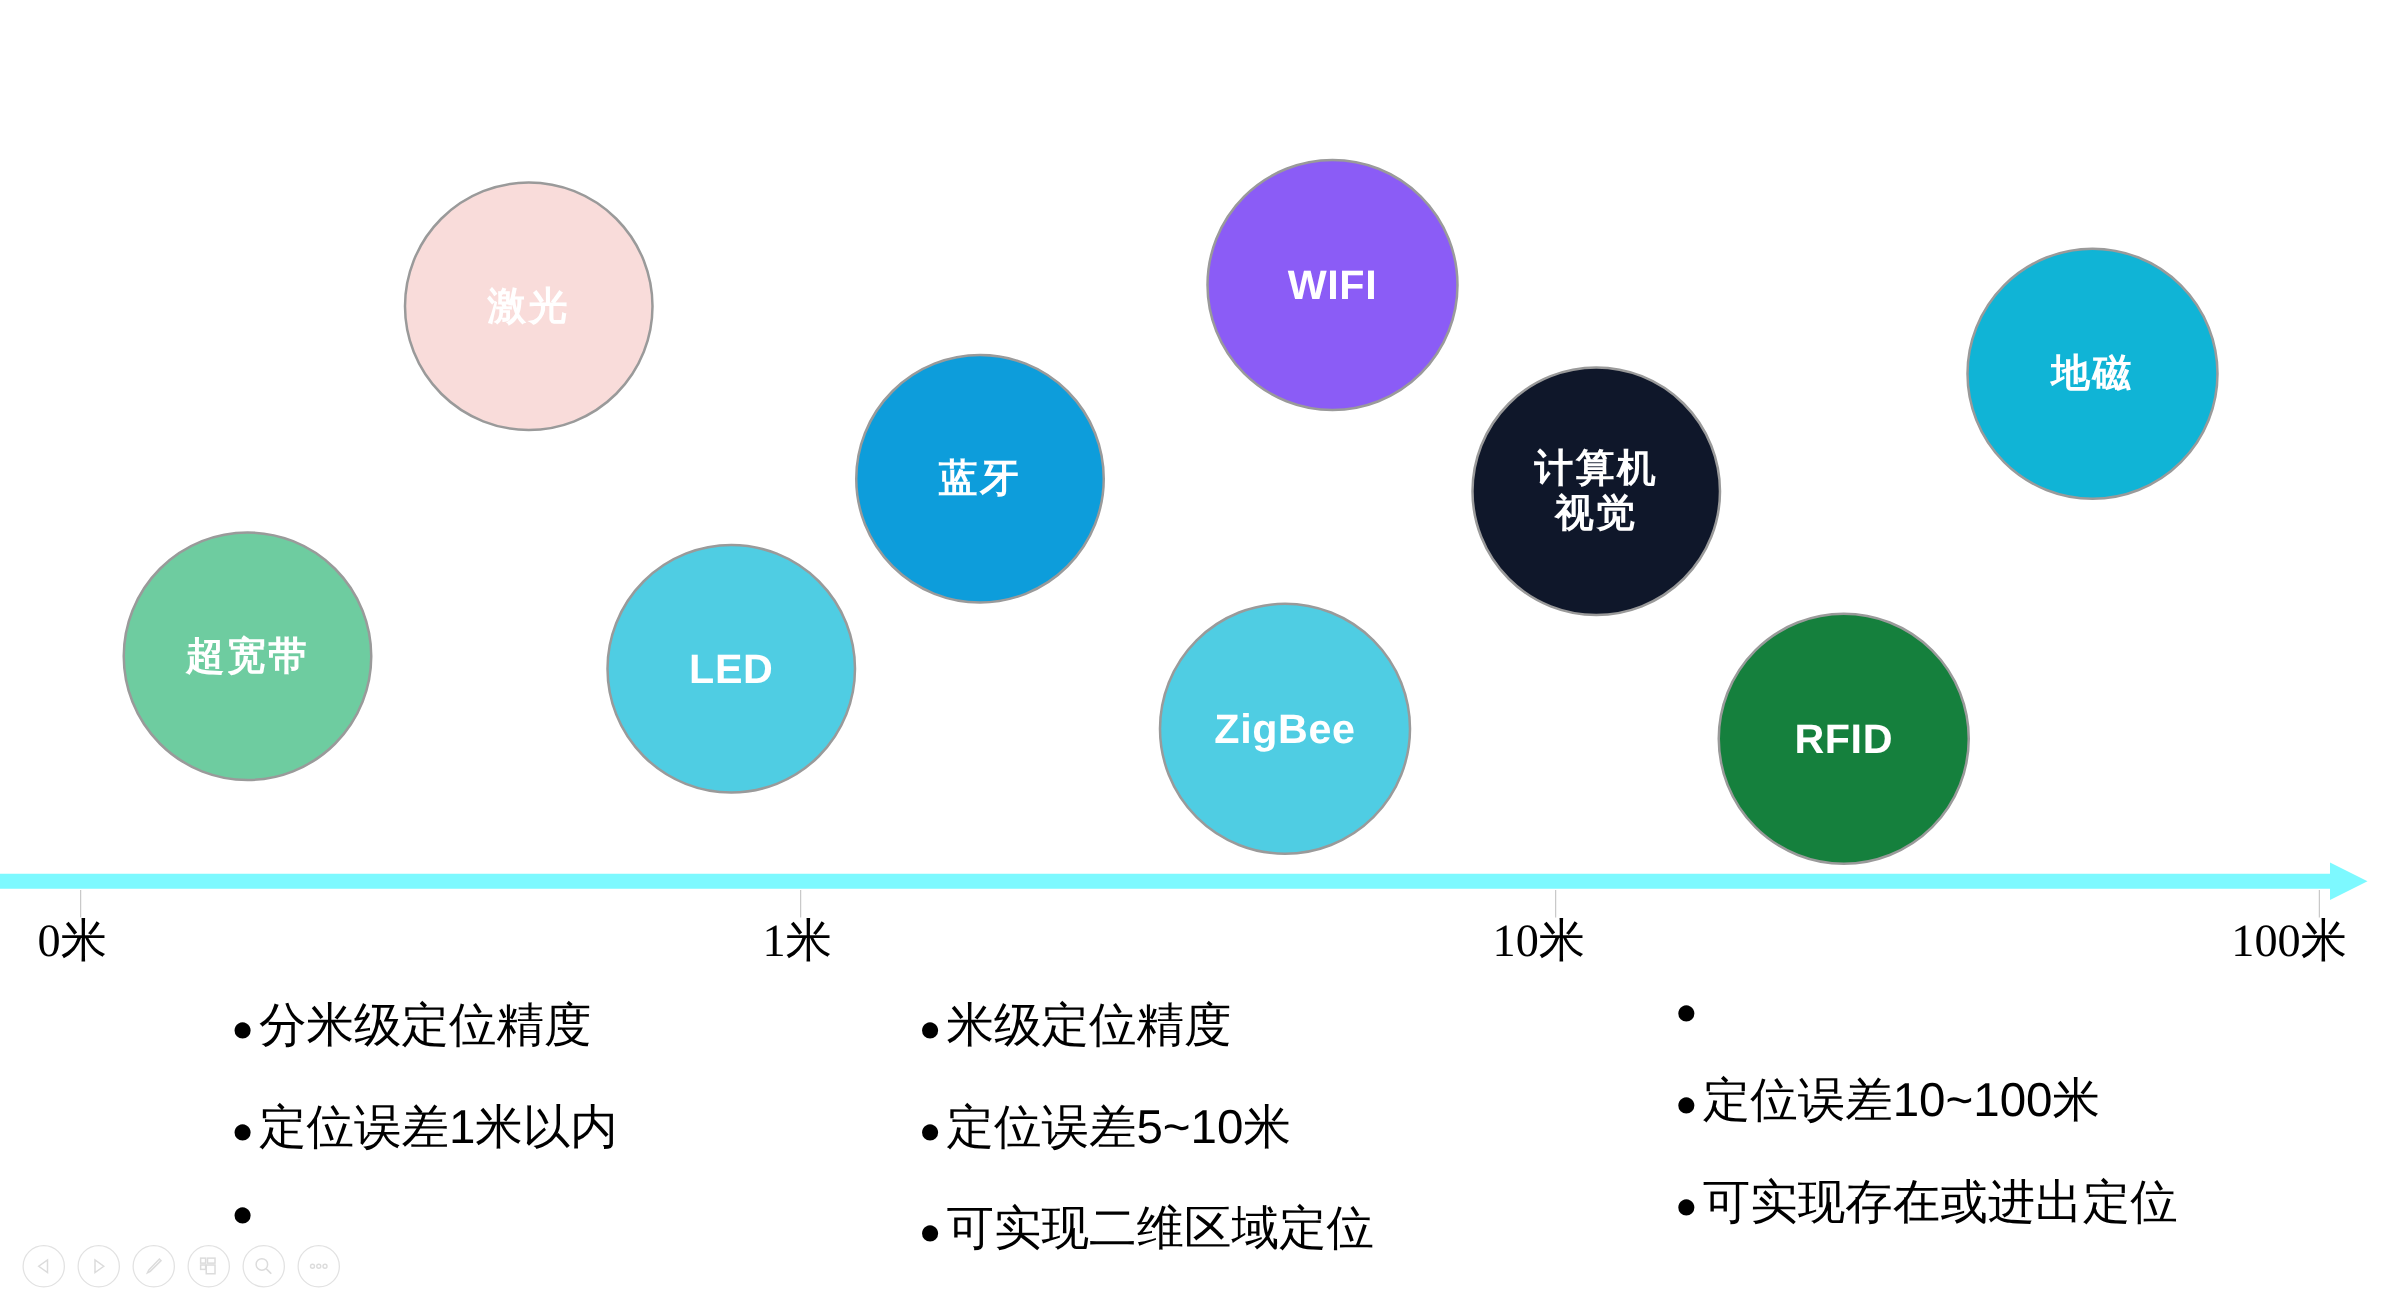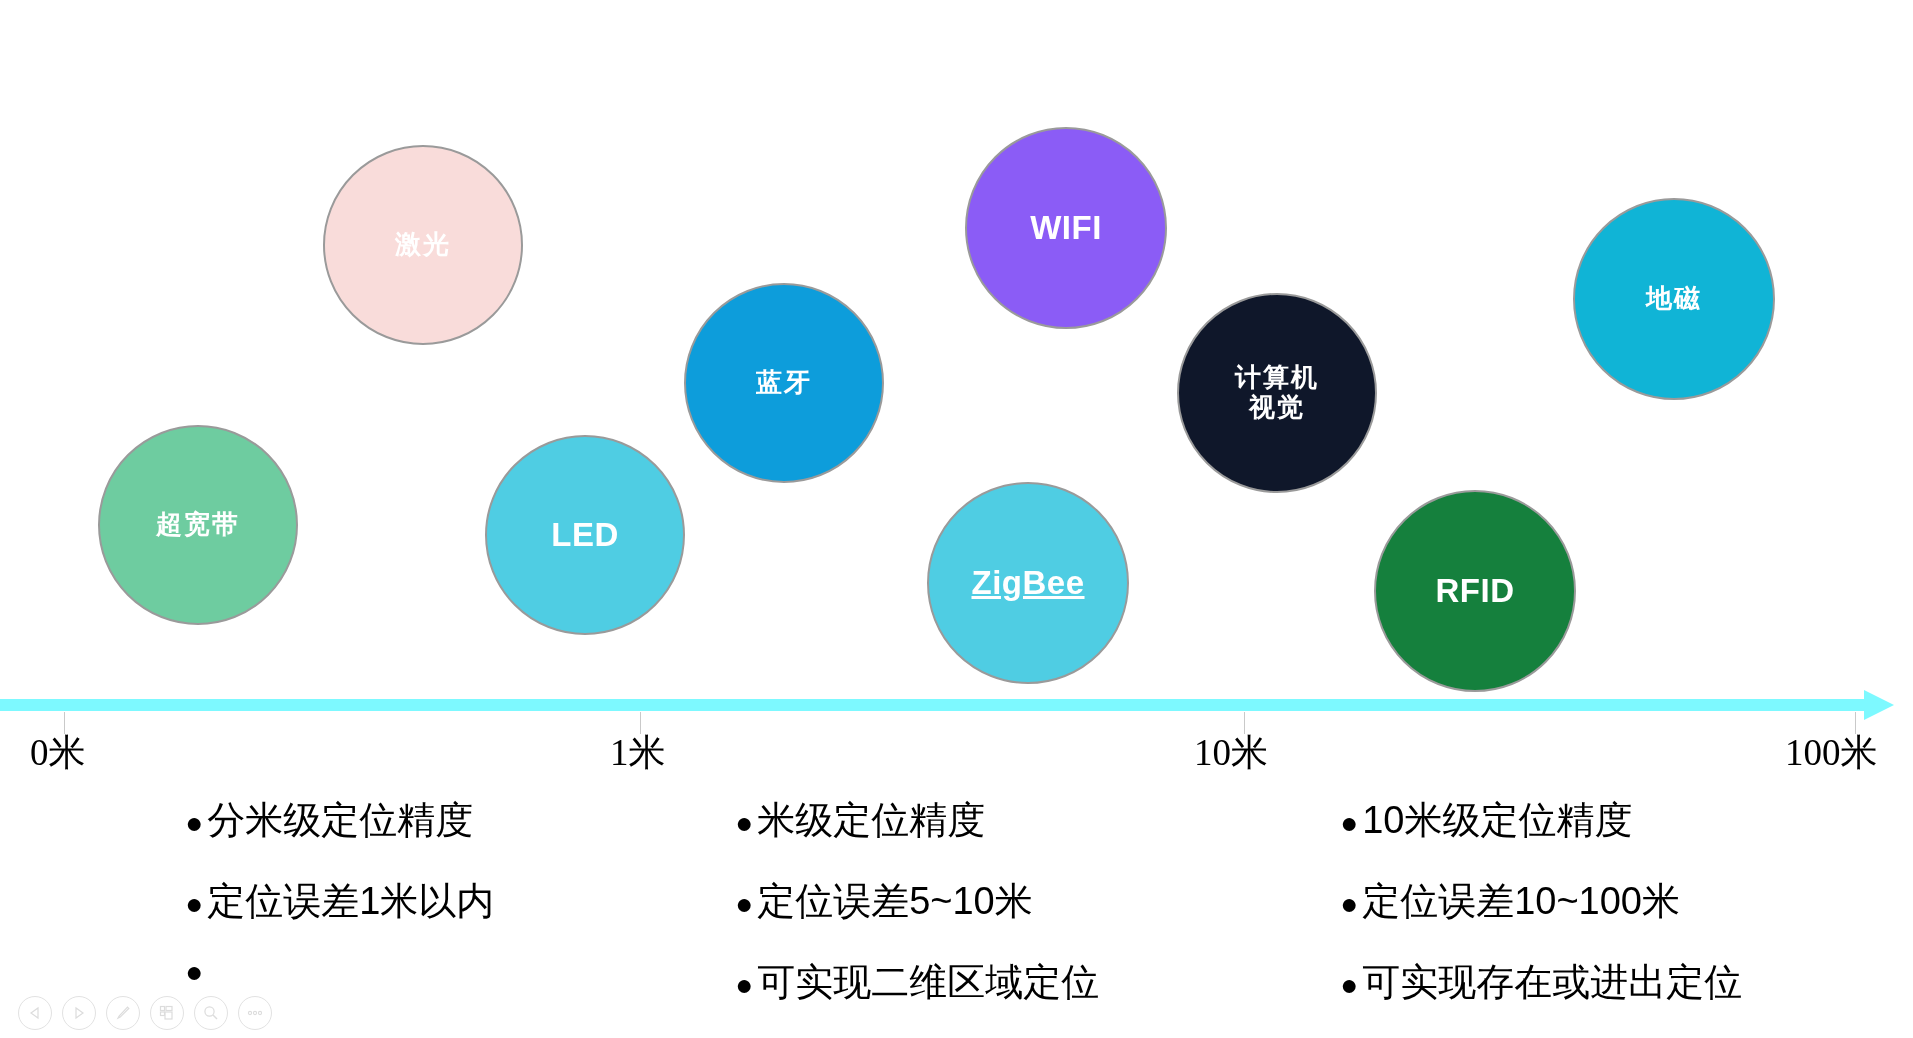--- a/index.html
+++ b/index.html
@@ -32,21 +32,21 @@
     font-weight: bold;
     line-height: 1.15;
     letter-spacing: 0.5px;
   }
   .bubble .label {
     color: #ffffff;
     font-weight: bold;
     white-space: pre-line;
     pointer-events: none;
   }
-  .bubble.cn .label { font-size: 26px; letter-spacing: 2px; }
+  .bubble.cn .label { font-size: 31px; letter-spacing: 2px; }
   .bubble.en .label { font-size: 33px; letter-spacing: 0.5px; }
 
   
   #axis-wrap {
     position: absolute;
     left: 0;
     top: 690px;
     width: 1913px;
     height: 46px;
   }
@@ -137,21 +137,21 @@
       </div>
       <div class="bubble cn" style="left: 323px; top: 145px; width: 200px; height: 200px; background: rgb(249, 220, 218);">
         <span class="label" style="color: rgb(255, 255, 255);">激光</span>
       </div>
       <div class="bubble en" style="left: 485px; top: 435px; width: 200px; height: 200px; background: rgb(79, 205, 227);">
         <span class="label" style="color: rgb(255, 255, 255);">LED</span>
       </div>
       <div class="bubble cn" style="left: 684px; top: 283px; width: 200px; height: 200px; background: rgb(13, 157, 219);">
         <span class="label" style="color: rgb(255, 255, 255);">蓝牙</span>
       </div>
-      <div class="bubble en" style="left: 927px; top: 482px; width: 202px; height: 202px; background: rgb(79, 205, 227); text-decoration: underline;">
+      <div class="bubble en" style="left: 927px; top: 482px; width: 202px; height: 202px; background: rgb(79, 205, 227);">
         <span class="label" style="color: rgb(255, 255, 255);">ZigBee</span>
       </div>
       <div class="bubble en" style="left: 965px; top: 127px; width: 202px; height: 202px; background: #8b5cf6;">
         <span class="label" style="color: rgb(255, 255, 255);">WIFI</span>
       </div>
       <div class="bubble cn" style="left: 1177px; top: 293px; width: 200px; height: 200px; background: #0f172a;">
         <span class="label" style="color: rgb(255, 255, 255);">计算机
 视觉</span>
       </div>
       <div class="bubble en" style="left: 1374px; top: 490px; width: 202px; height: 202px; background: #15803d;">
@@ -203,21 +203,20 @@
           <span>定位误差5~10米</span>
         </div>
         <div class="bullet-line">
           <span class="bullet-dot">●</span>
           <span>可实现二维区域定位</span>
         </div>
       </div>
       <div class="bullet-col" style="left: 1340px;">
         <div class="bullet-line">
           <span class="bullet-dot">●</span>
-          <span>10米级定位精度</span>
         </div>
         <div class="bullet-line">
           <span class="bullet-dot">●</span>
           <span>定位误差10~100米</span>
         </div>
         <div class="bullet-line">
           <span class="bullet-dot">●</span>
           <span>可实现存在或进出定位</span>
         </div>
       </div>

